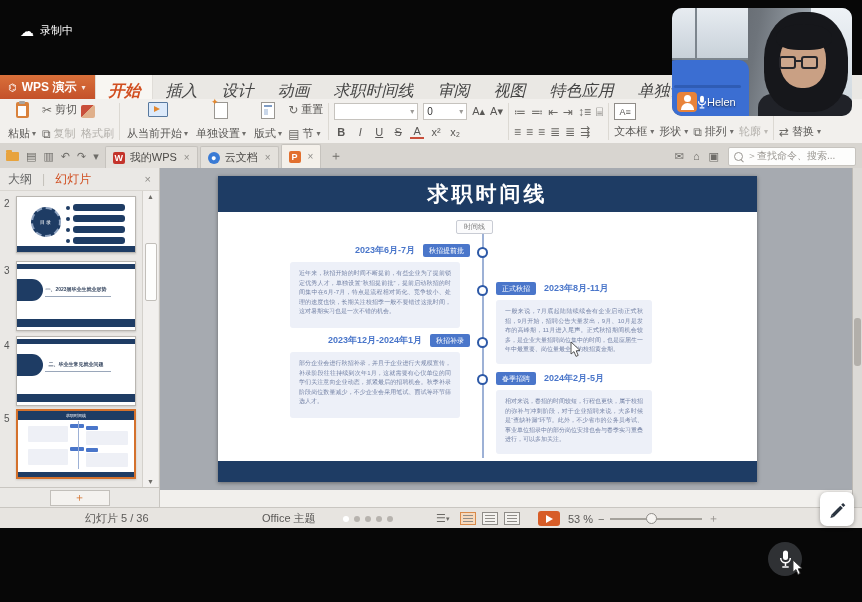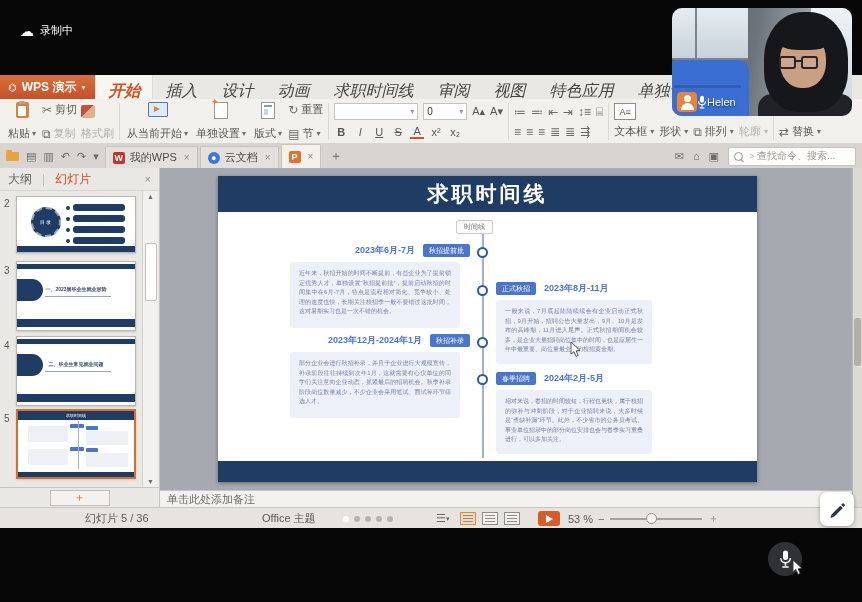--- a/index.html
+++ b/index.html
@@ -449,23 +449,20 @@
         <svg class="cursor" style="left:352px;top:166px;" width="12" height="16" viewBox="0 0 12 16">
           <path d="M1 0 L1 12 L4 9.6 L6 14.4 L8.2 13.4 L6.2 8.8 L10 8.4 Z" fill="#fff" stroke="#444" stroke-width="0.9"></path>
         </svg>
       </div>
     </div>
 
     <div class="vscroll">
       <div class="vthumb"></div>
     </div>
 
-    <div class="notesbar">
-      <span>单击此处添加备注</span>
-    </div>
 
     <div class="statusbar">
       <span style="left:85px;">幻灯片 5 / 36</span>
       <span style="left:262px;">Office 主题</span>
       <span class="dots" style="left:343px;">
         <span class="on"></span>
           <span></span>
           <span></span>
           <span></span>
           <span></span>

